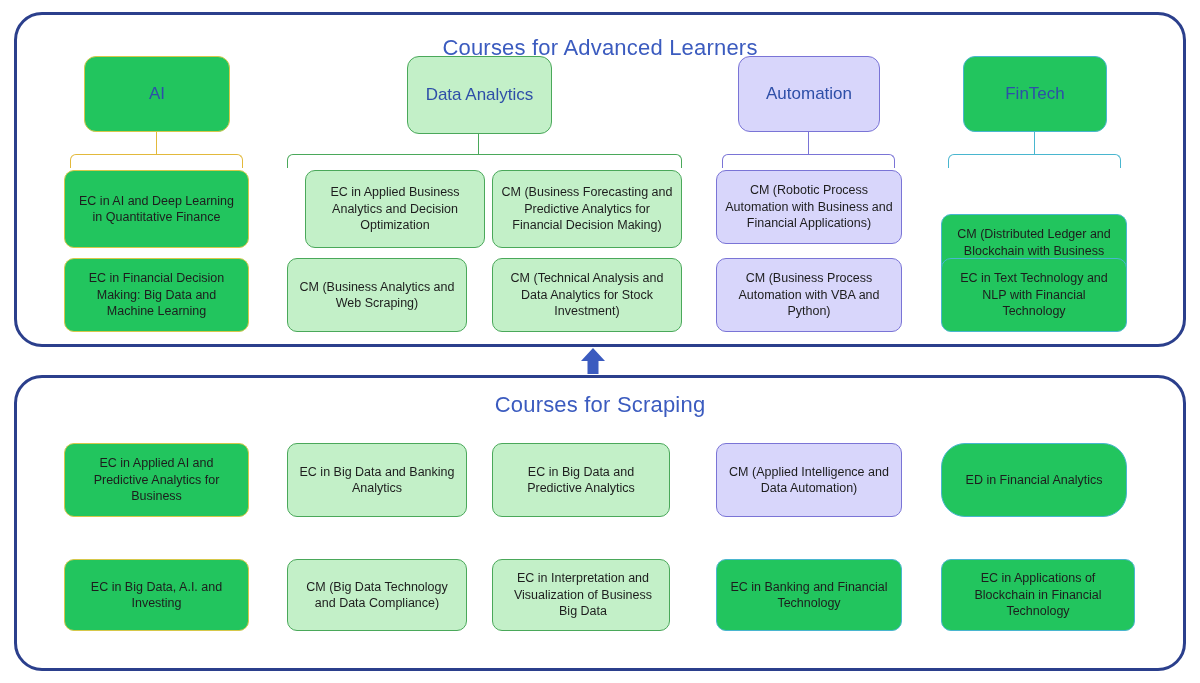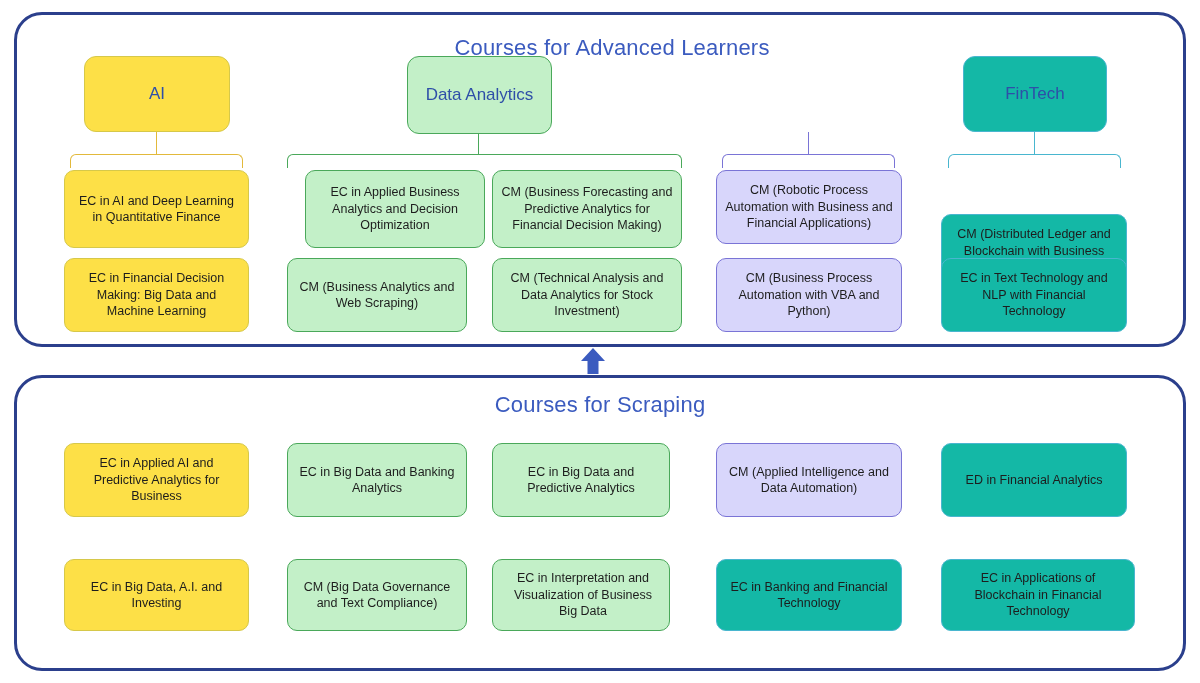--- a/index.html
+++ b/index.html
@@ -16,21 +16,21 @@
     overflow: hidden;
   }
 
   .panel {
     position: absolute;
     border: 3px solid #2b3f8c;
     border-radius: 28px;
     background: #ffffff;
     box-sizing: border-box;
   }
-  #panel-advanced { left: 14px; top: 12px; width: 1172px; height: 335px; padding-left: 12px; }
+  #panel-advanced { left: 14px; top: 12px; width: 1172px; height: 335px; }
   #panel-beginner { left: 14px; top: 375px; width: 1172px; height: 296px; }
 
   .panel-title {
     position: absolute;
     width: 100%;
     text-align: center;
     color: #3b5bbf;
     font-size: 22px;
     letter-spacing: 0.2px;
   }
@@ -48,24 +48,24 @@
     padding: 6px 8px;
     line-height: 1.32;
     font-size: 12.5px;
     color: #1d1d1d;
   }
   .cat {
     font-size: 17px;
     color: #2e4fa8;
     border-radius: 12px;
   }
-  .yellow { background: #fde047; border: 1.6px solid #d6c84a; }
+  .yellow { background: #22c55e; border: 1.6px solid #d6c84a; }
   .green  { background: #c3f0c8; border: 1.6px solid #4aa85a; }
   .purple { background: #d8d6fb; border: 1.6px solid #7a74d6; }
-  .cyan   { background: #14b8a6; border: 1.6px solid #49b6cf; }
+  .cyan   { background: #22c55e; border: 1.6px solid #49b6cf; }
 
   .conn {
     position: absolute;
     box-sizing: border-box;
   }
   .conn-y { border-color: #e2b93b; }
   .conn-g { border-color: #4aa85a; }
   .conn-p { border-color: #7a74d6; }
   .conn-c { border-color: #49b6cf; }
 
@@ -106,20 +106,21 @@
 
   <div class="node yellow" style="left:64px; top:258px; width:185px; height:74px;">EC in Financial Decision Making: Big Data and Machine Learning</div>
   <div class="conn stem conn-g" style="left:478px; top:134px; height:20px;"></div>
   <div class="conn bracket conn-g" style="left:287px; top:154px; width:395px;"></div>
 
   <div class="node green" style="left:305px; top:170px; width:180px; height:78px;">EC in Applied Business Analytics and Decision Optimization</div>
   <div class="node green" style="left:492px; top:170px; width:190px; height:78px;">CM (Business Forecasting and Predictive Analytics for Financial Decision Making)</div>
   <div class="node green" style="left:287px; top:258px; width:180px; height:74px;">CM (Business Analytics and Web Scraping)</div>
   <div class="node green" style="left:492px; top:258px; width:190px; height:74px;">CM (Technical Analysis and Data Analytics for Stock Investment)</div>
 
+  <div class="node cat purple" style="left:738px; top:56px; width:142px; height:76px;">Automation</div>
   <div class="conn stem conn-p" style="left:808px; top:132px; height:22px;"></div>
   <div class="conn bracket conn-p" style="left:722px; top:154px; width:173px;"></div>
 
   <div class="node purple" style="left:716px; top:170px; width:186px; height:74px;">CM (Robotic Process Automation with Business and Financial Applications)</div>
   <div class="node purple" style="left:716px; top:258px; width:186px; height:74px;">CM (Business Process Automation with VBA and Python)</div>
 
   <div class="node cat cyan" style="left:963px; top:56px; width:144px; height:76px;">FinTech</div>
   <div class="conn stem conn-c" style="left:1034px; top:132px; height:22px;"></div>
   <div class="conn bracket conn-c" style="left:948px; top:154px; width:173px;"></div>
 
@@ -131,21 +132,21 @@
   </svg>
 
   <div class="panel" id="panel-beginner">
     <div class="panel-title" id="title-beginner">Courses for Scraping</div>
   </div>
 
   <div class="node yellow" style="left:64px; top:443px; width:185px; height:74px;">EC in Applied AI and Predictive Analytics for Business</div>
   <div class="node green" style="left:287px; top:443px; width:180px; height:74px;">EC in Big Data and Banking Analytics</div>
   <div class="node green" style="left:492px; top:443px; width:178px; height:74px;">EC in Big Data and Predictive Analytics</div>
   <div class="node purple" style="left:716px; top:443px; width:186px; height:74px;">CM (Applied Intelligence and Data Automation)</div>
-  <div class="node cyan" style="left:941px; top:443px; width:186px; height:74px;">ED in Financial Analytics</div>
+  <div class="node cyan" style="left:941px; top:443px; width:186px; height:74px;border-radius:24px;">ED in Financial Analytics</div>
 
   <div class="node yellow" style="left:64px; top:559px; width:185px; height:72px;">EC in Big Data, A.I. and Investing</div>
-  <div class="node green" style="left:287px; top:559px; width:180px; height:72px;">CM (Big Data Governance and Text Compliance)</div>
+  <div class="node green" style="left:287px; top:559px; width:180px; height:72px;">CM (Big Data Technology and Data Compliance)</div>
   <div class="node green" style="left:492px; top:559px; width:178px; height:72px;padding-left:12px;">EC in Interpretation and Visualization of Business Big Data</div>
   <div class="node cyan" style="left:716px; top:559px; width:186px; height:72px;">EC in Banking and Financial Technology</div>
   <div class="node cyan" style="left:941px; top:559px; width:194px; height:72px;">EC in Applications of Blockchain in Financial Technology</div>
 
 </div>
 
 </body></html>

